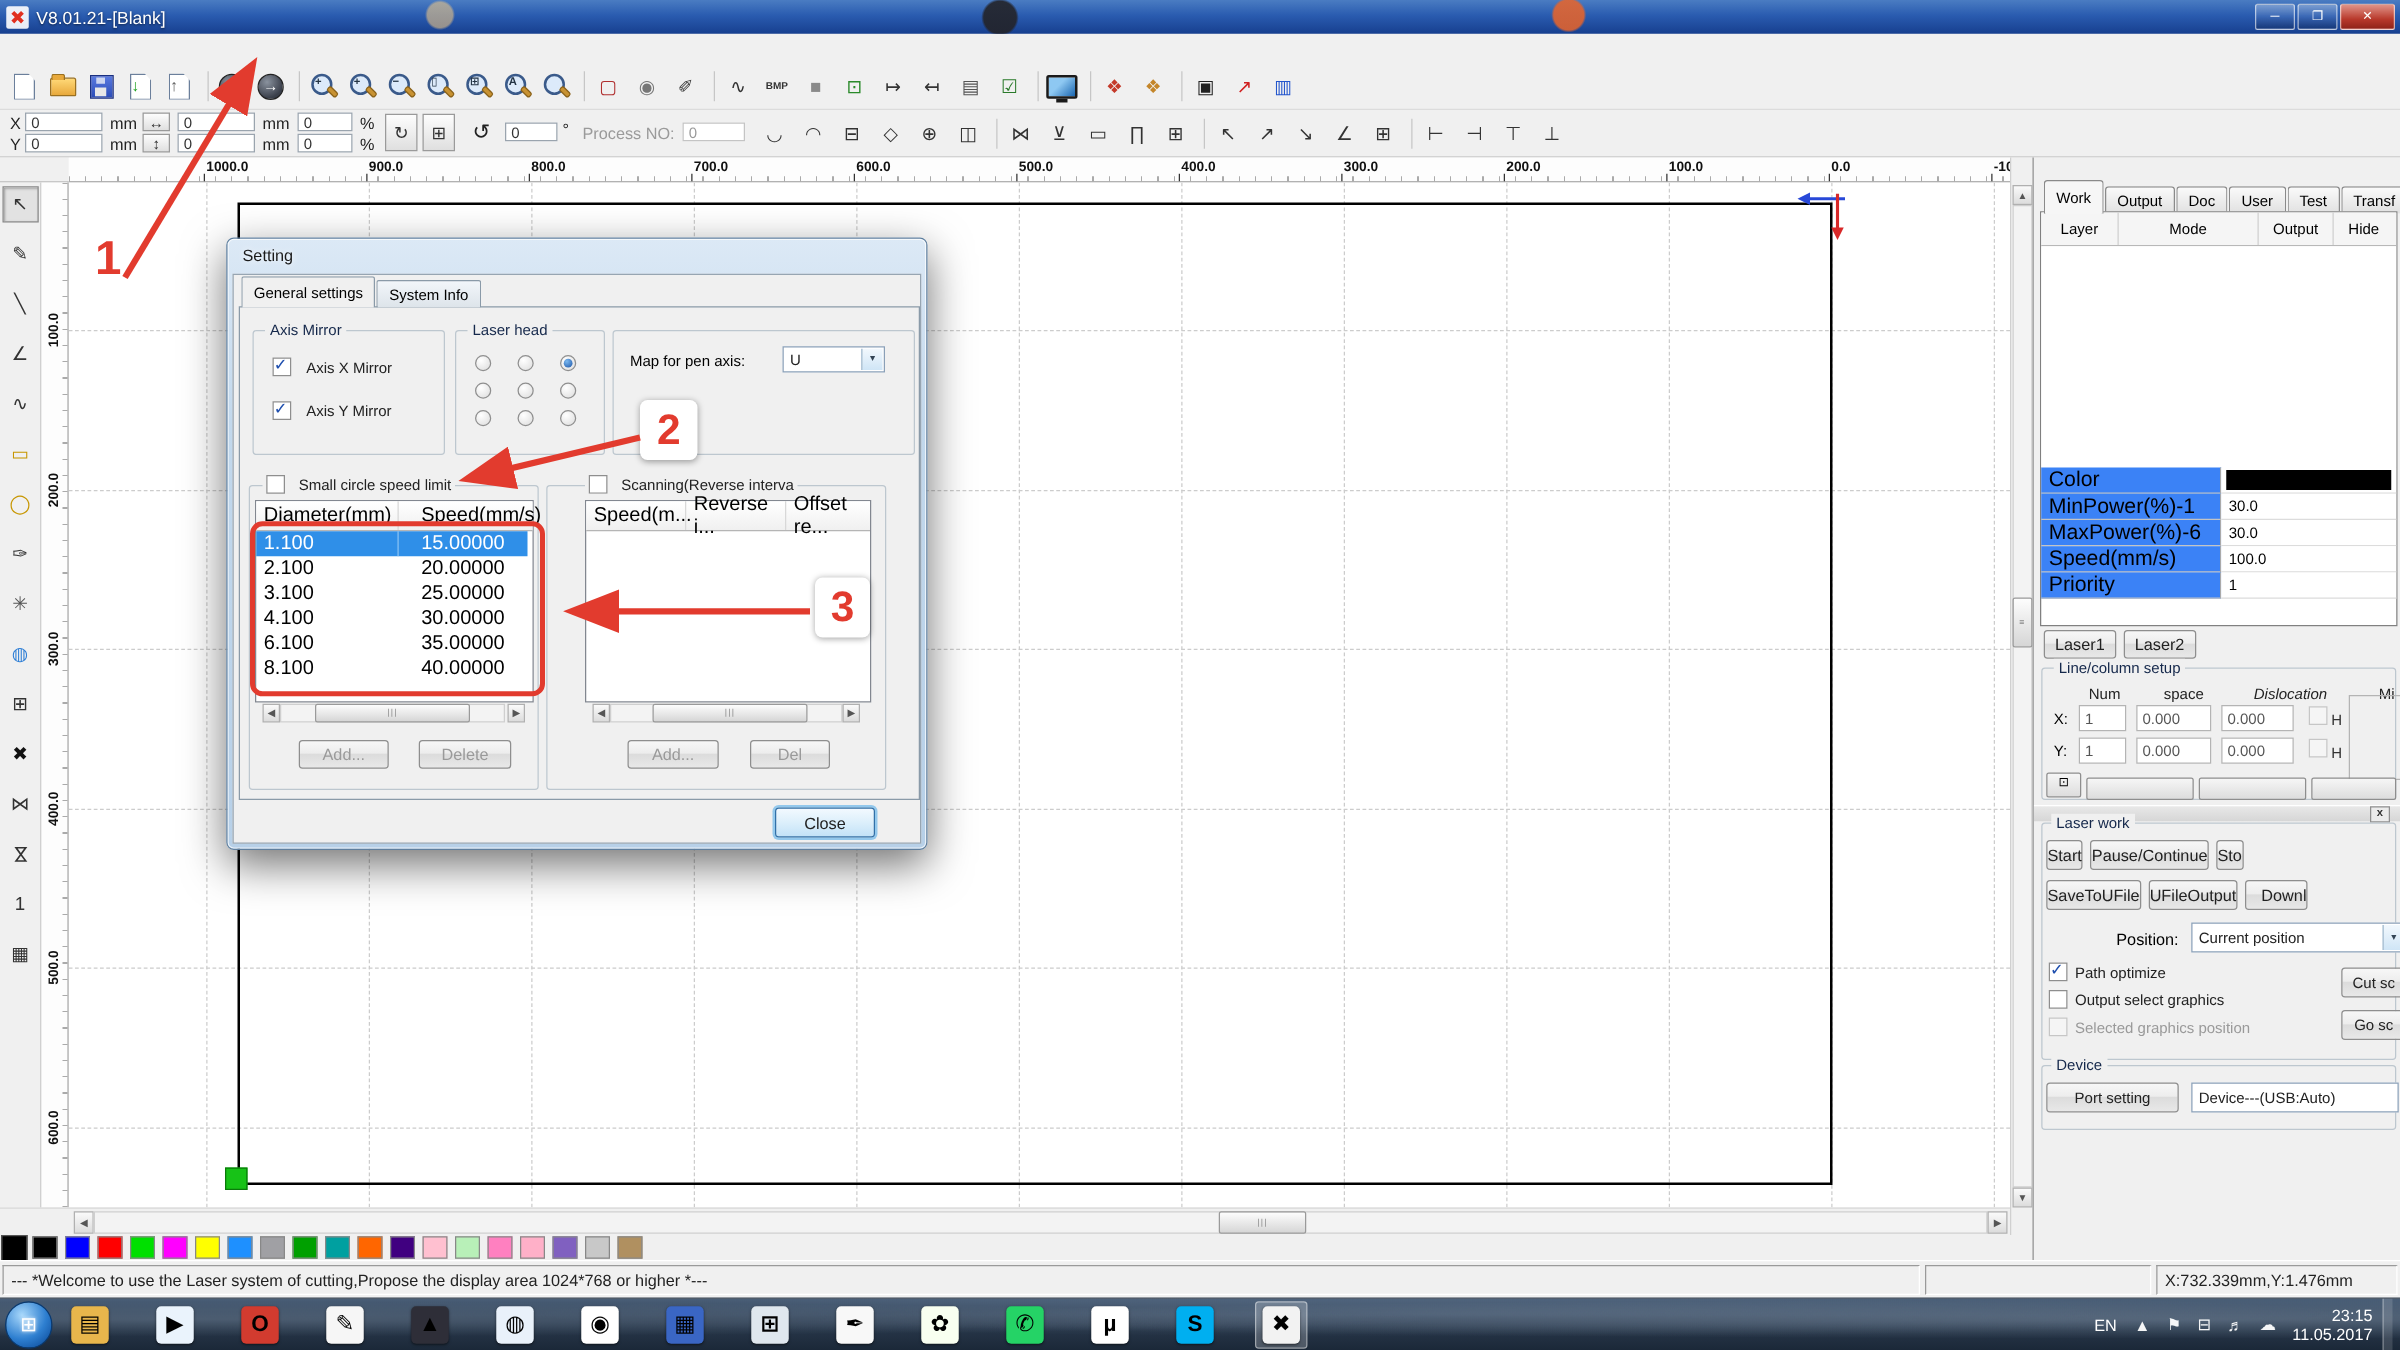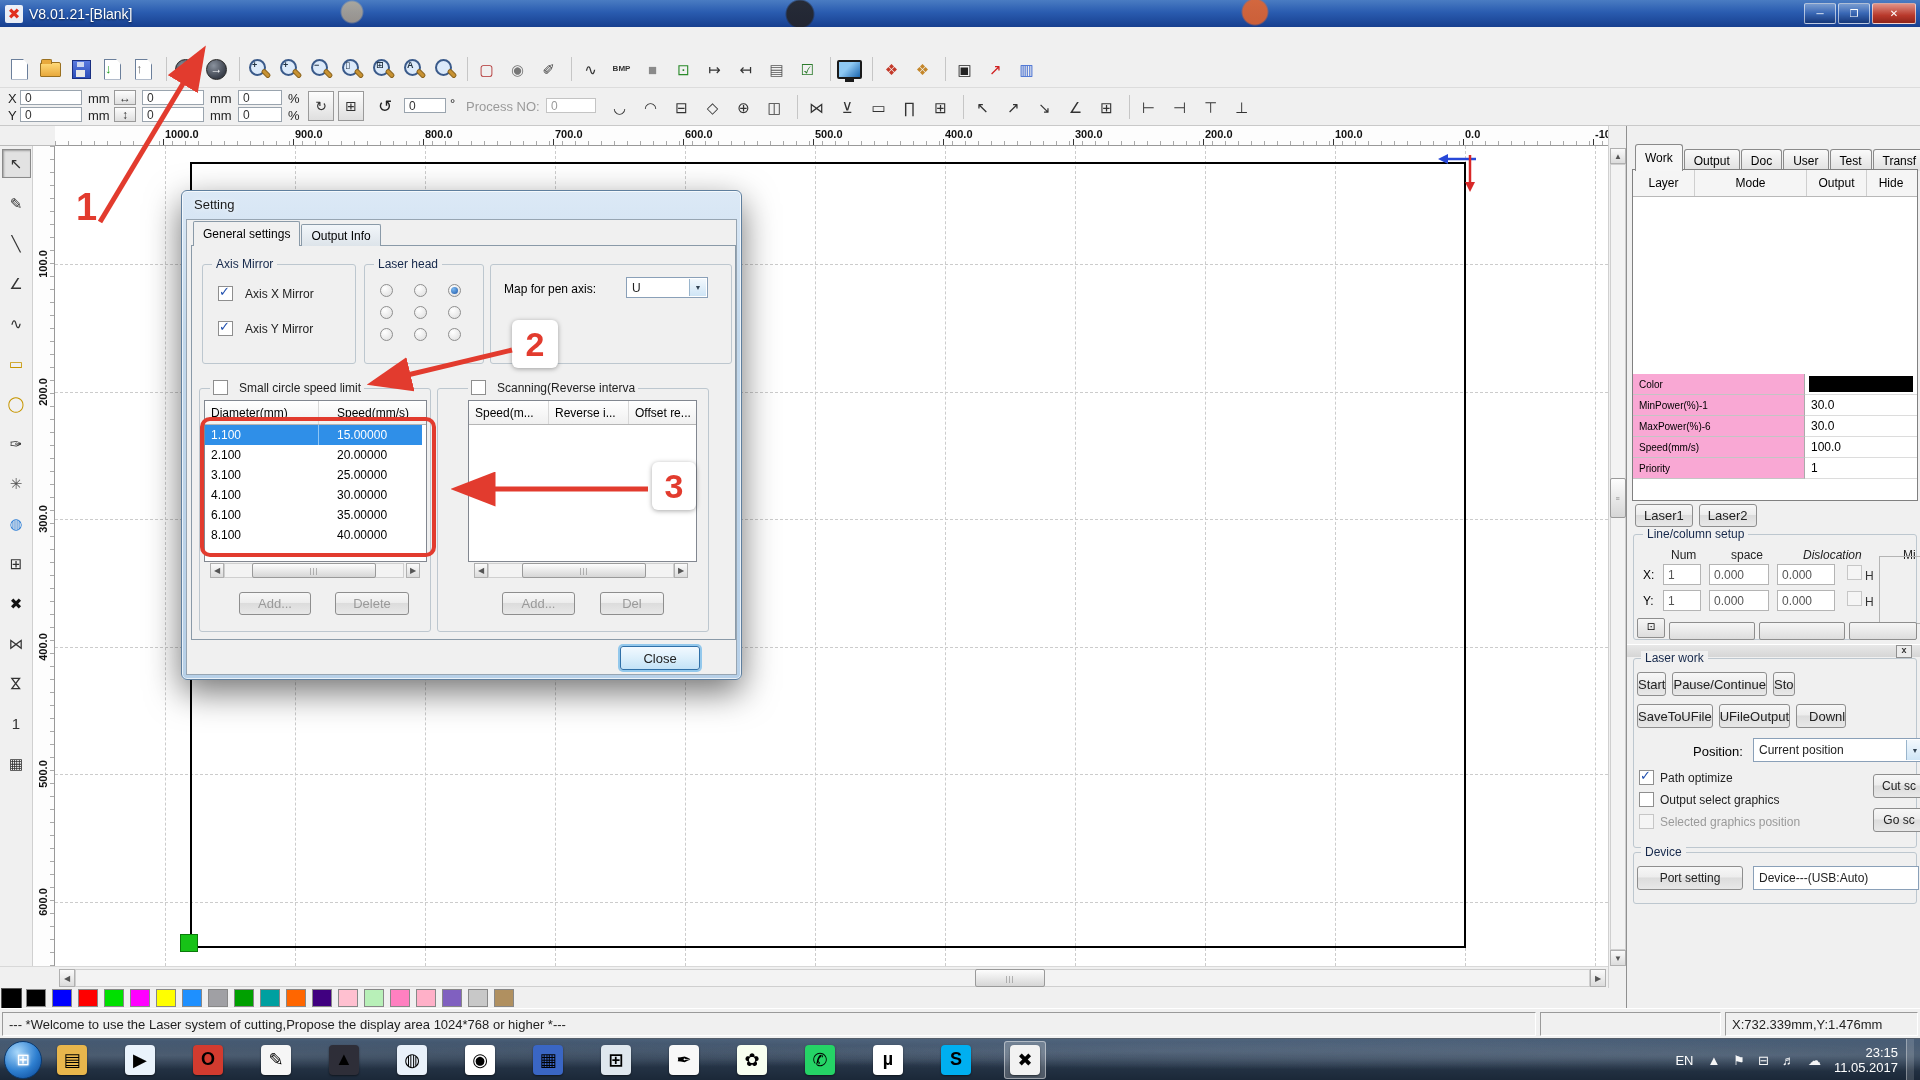--- a/index.html
+++ b/index.html
@@ -140,22 +140,22 @@
   .ptab{height:21px;padding:0 9px;margin-right:1px;font-size:12px;display:flex;align-items:center;
     border:1px solid #8a8a8a;border-bottom:none;border-radius:3px 3px 0 0;background:linear-gradient(#fafafa,#e0e0e0);}
   .ptab.active{height:26px;background:#f6f6f6;position:relative;z-index:2;}
   #layer-area{position:absolute;left:5px;top:43px;width:284px;height:330px;border:1px solid #808080;background:#fff;}
   #layer-headers{display:flex;height:26px;border-bottom:1px solid #b8b8b8;background:#f5f5f5;}
   .lh-cell{font-size:12px;display:flex;align-items:center;justify-content:center;border-right:1px solid #cfcfcf;box-sizing:border-box;}
   .lh-cell:nth-child(1){width:62px;}.lh-cell:nth-child(2){width:112px;}
   .lh-cell:nth-child(3){width:60px;}.lh-cell:nth-child(4){width:48px;border-right:none;}
   #layer-list{height:177px;background:#fff;}
   .prop-row{display:flex;height:21px;}
-  .prop-label{width:172px;background:#f9a8d4;border-bottom:1px solid #c4c4c4;border-right:1px solid #aaa;
-    font-size:10px;display:flex;align-items:center;padding-left:6px;box-sizing:border-box;}
+  .prop-label{width:144px;background:#3b82f6;border-bottom:1px solid #c4c4c4;border-right:1px solid #aaa;
+    font-size:17px;display:flex;align-items:center;padding-left:6px;box-sizing:border-box;}
   .prop-value{flex:1;background:#fff;border-bottom:1px solid #dcdcdc;font-size:12px;display:flex;align-items:center;
     padding-left:6px;box-sizing:border-box;position:relative;}
   .prop-swatch{position:absolute;inset:2px 4px;}
   #laser-btn-row{position:absolute;left:8px;top:378px;display:flex;}
   .laser-btn{height:23px;padding:0 8px;margin-right:6px;font-size:12px;}
   .grp{position:absolute;border:1px solid #bdc7cf;border-radius:3px;}
   .grp-lab{position:absolute;background:#f0f0f0;padding:0 4px;font-size:12px;color:#15284b;z-index:2;}
   .lc-head{position:absolute;font-size:12px;color:#222;}
   .lc-row{position:absolute;left:8px;display:flex;align-items:center;}
   .lc-row .lc-label{width:20px;font-size:12px;}
@@ -199,21 +199,21 @@
     background:linear-gradient(#dce9f6,#c2d8ec 30%,#b7d0e8);border:1px solid #5f7f9e;
     box-shadow:0 12px 34px rgba(0,0,0,.55), inset 0 0 0 1px rgba(255,255,255,.7);}
   #dlg-title{position:absolute;left:12px;top:6px;font-size:13px;color:#1a1a1a;text-shadow:0 0 6px #fff;}
   #dlg-body{position:absolute;left:4px;right:4px;top:28px;bottom:4px;background:#f0f0f0;border:1px solid #97a5b2;}
   .dtabs{position:absolute;left:6px;top:1px;display:flex;align-items:flex-end;z-index:3;}
   .dtab{height:21px;padding:0 9px;margin-right:1px;font-size:12px;display:flex;align-items:center;
     border:1px solid #8a9aa8;border-bottom:none;border-radius:2px 2px 0 0;background:linear-gradient(#f2f6fa,#dde4ea);}
   .dtab.active{height:24px;background:#f0f0f0;position:relative;z-index:4;}
   #tabpage{position:absolute;left:4px;top:25px;width:543px;height:393px;border:1px solid #8a9aa8;background:#f0f0f0;}
   .dlg-cb-label{font-size:12px;color:#222;}
-  .dtable{position:absolute;background:#fff;border:1px solid #828790;font-size:12px;}
+  .dtable{position:absolute;background:#fff;border:1px solid #828790;font-size:16px;}
   .dt-head{display:flex;height:23px;border-bottom:1px solid #b5b5b5;background:linear-gradient(#ffffff,#f0f0f0);}
   .dt-hcell{display:flex;align-items:center;border-right:1px solid #d8d8d8;padding-left:6px;box-sizing:border-box;}
   .dt-row{display:flex;height:20px;}
   .dt-cell{display:flex;align-items:center;padding-left:6px;box-sizing:border-box;}
   #speed-table .dt-hcell:nth-child(1),#speed-table .dt-cell:nth-child(1){width:114px;}
   #speed-table .dt-hcell:nth-child(2),#speed-table .dt-cell:nth-child(2){width:103px;padding-left:18px;border-right:none;}
   #speed-table .dt-row.sel .dt-cell{background:#2f8fe8;color:#fff;}
   #speed-table .dt-row.sel .dt-cell:nth-child(1){border-right:1px solid #8fc6f5;}
   #scan-table .dt-hcell:nth-child(1){width:80px;}
   #scan-table .dt-hcell:nth-child(2){width:80px;}
@@ -959,21 +959,21 @@
     <div class="combo" style="position:absolute;left:126px;top:740px;width:166px;height:24px;">
       <span>Device---(USB:Auto)</span>
     </div>
   </div>
 
   <div id="dialog" class="abs">
     <span id="dlg-title">Setting</span>
     <div id="dlg-body">
       <div class="dtabs">
         <span class="dtab active">General settings</span>
-          <span class="dtab">Output Info</span>
+          <span class="dtab">System Info</span>
       </div>
       <div id="tabpage">
 
         <div class="grp" style="left:10px;top:18px;width:152px;height:98px;"></div>
         <span class="grp-lab" style="left:20px;top:11px;background:#f0f0f0;">Axis Mirror</span>
         <div style="position:absolute;left:26px;top:40px;">
 
             <div class="cbrow" style="position:relative;margin-bottom:20px;">
               <span class="cb checked"></span>
               <span class="lab dlg-cb-label" style="margin-left:6px;">Axis X Mirror</span>

